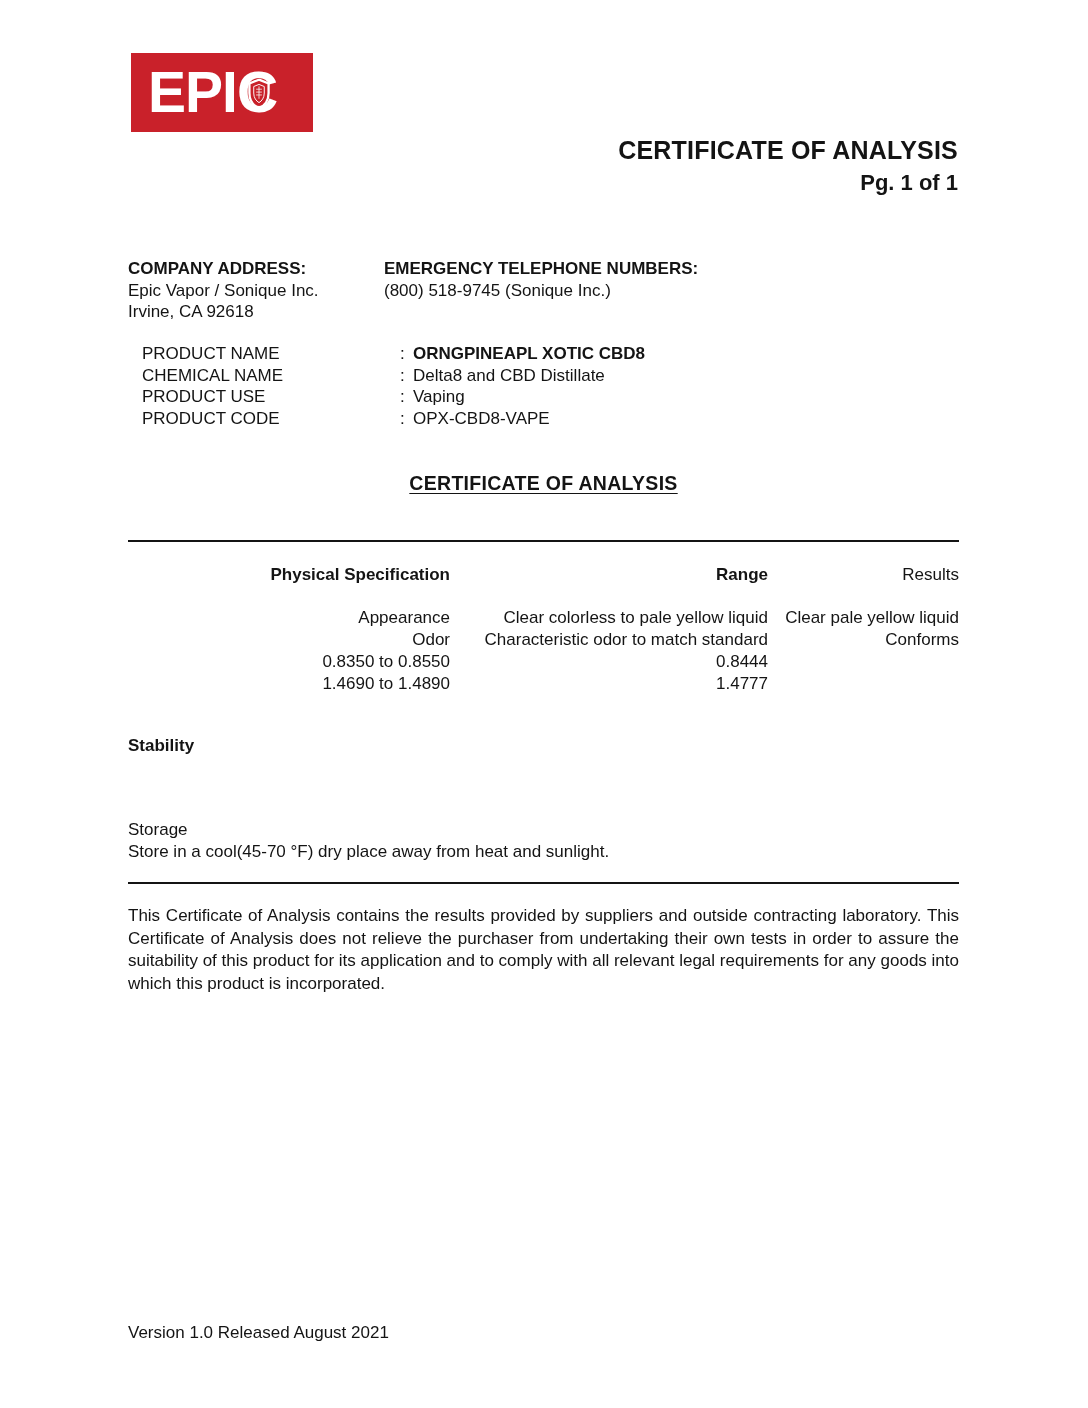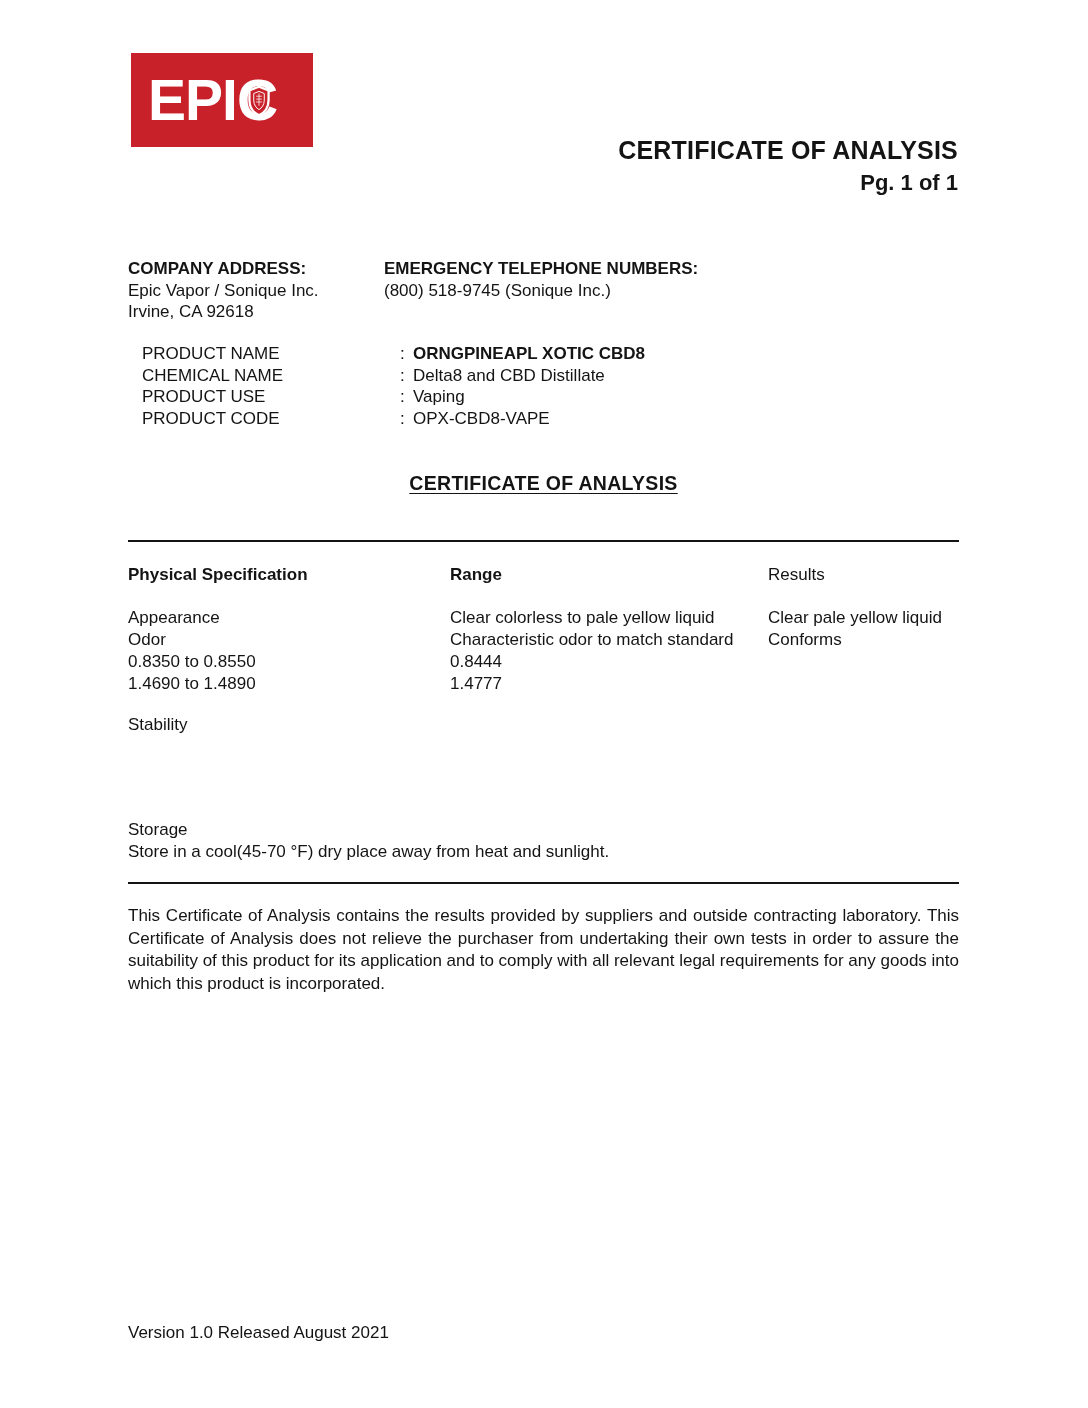--- a/index.html
+++ b/index.html
@@ -14,21 +14,21 @@
     color: #141414;
     overflow: hidden;
   }
 
   
   .logo {
     position: absolute;
     left: 131px;
     top: 53px;
     width: 182px;
-    height: 94px;
+    height: 79px;
     background: #C9212A;
     display: flex;
     align-items: center;
     padding-left: 17px;
   }
   .logo-text {
     color: #ffffff;
     font-weight: 700;
     font-size: 57px;
     line-height: 1;
@@ -110,26 +110,27 @@
   .hr { position: absolute; left: 128px; width: 831px; height: 2px; background: #141414; }
   .hr-1 { top: 540px; }
   .hr-2 { top: 882px; }
 
   
   .spec-table { position: absolute; left: 128px; top: 564px; width: 831px; }
   .spec-grid {
     display: grid;
     grid-template-columns: 322px 318px 1fr;
     line-height: 22px;
+    text-align: right;
   }
   .spec-header-row { margin-bottom: 21px; }
   .spec-header-cell-bold { font-weight: 700; }
 
   .para { position: absolute; left: 128px; line-height: 21.7px; }
-  .stability-block { top: 714px; }
+  .stability-block { top: 735px; font-weight: bold; }
   .storage-block { top: 819px; }
 
   .disclaimer {
     position: absolute;
     left: 128px;
     top: 905px;
     width: 831px;
     text-align: justify;
     line-height: 22.6px;
   }

